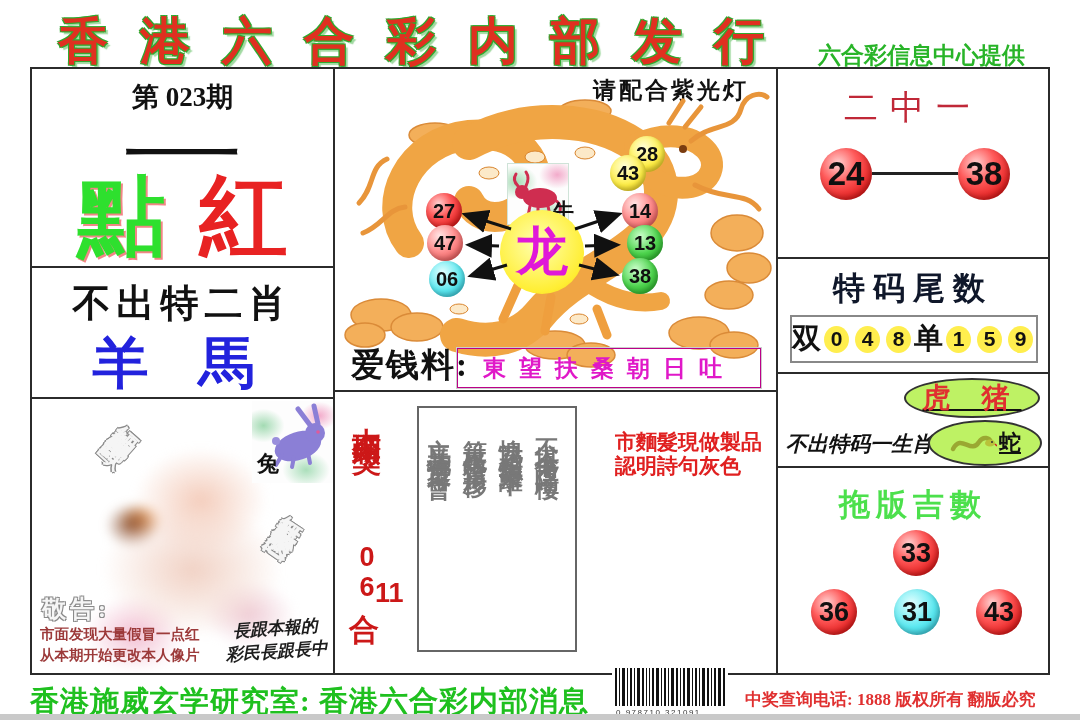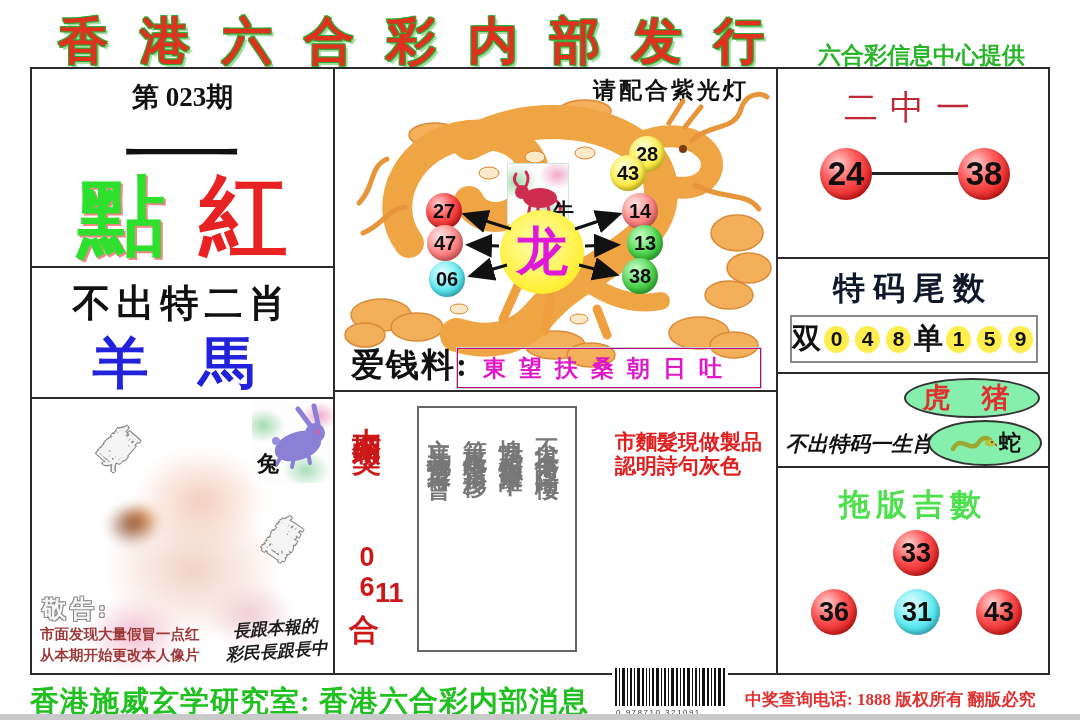--- a/index.html
+++ b/index.html
@@ -27,21 +27,21 @@
   .ball-lg{width:52px;height:52px;font-size:33px;}
 
   .vtext{writing-mode:vertical-rl;text-orientation:upright;}
   .outline-txt{color:#f5f5f5;font-weight:bold;
      text-shadow:-1px -1px 0 #8a8a8a,1px -1px 0 #8a8a8a,-1px 1px 0 #8a8a8a,1px 1px 0 #8a8a8a;}
 
   .digit-circle{width:28px;height:27px;border-radius:50%;background:#ffee4e;display:inline-flex;
      align-items:center;justify-content:center;font-family:"Liberation Sans",sans-serif;
      font-weight:bold;font-size:21px;color:#111;margin:0 3px;}
 
-  .oval{position:absolute;border:2px solid #333;border-radius:50%;display:flex;align-items:center;justify-content:center;box-sizing:border-box;background:#86efac;}
+  .oval{position:absolute;border:2px solid #333;border-radius:50%;display:flex;align-items:center;justify-content:center;box-sizing:border-box;background:#bef264;text-decoration:underline;}
 
   .photo-blob{left:12px;top:22px;width:285px;height:248px;filter:blur(5px);
      background:
        radial-gradient(95px 75px at 55% 32%,#f4cdbc 0%,rgba(244,205,188,0) 70%),
        radial-gradient(125px 95px at 52% 60%,#f1d2c5 0%,rgba(241,210,197,0) 72%),
        radial-gradient(36px 30px at 31% 42%,rgba(122,58,24,.85) 0%,rgba(122,58,24,0) 75%),
        radial-gradient(30px 24px at 34% 40%,rgba(235,128,31,.8) 0%,rgba(235,128,31,0) 75%),
        radial-gradient(70px 55px at 32% 86%,#f2bfd2 0%,rgba(242,191,210,0) 70%),
        radial-gradient(65px 48px at 72% 78%,#efccd6 0%,rgba(239,204,214,0) 70%);}
   .splash-img{box-sizing:border-box;background:

